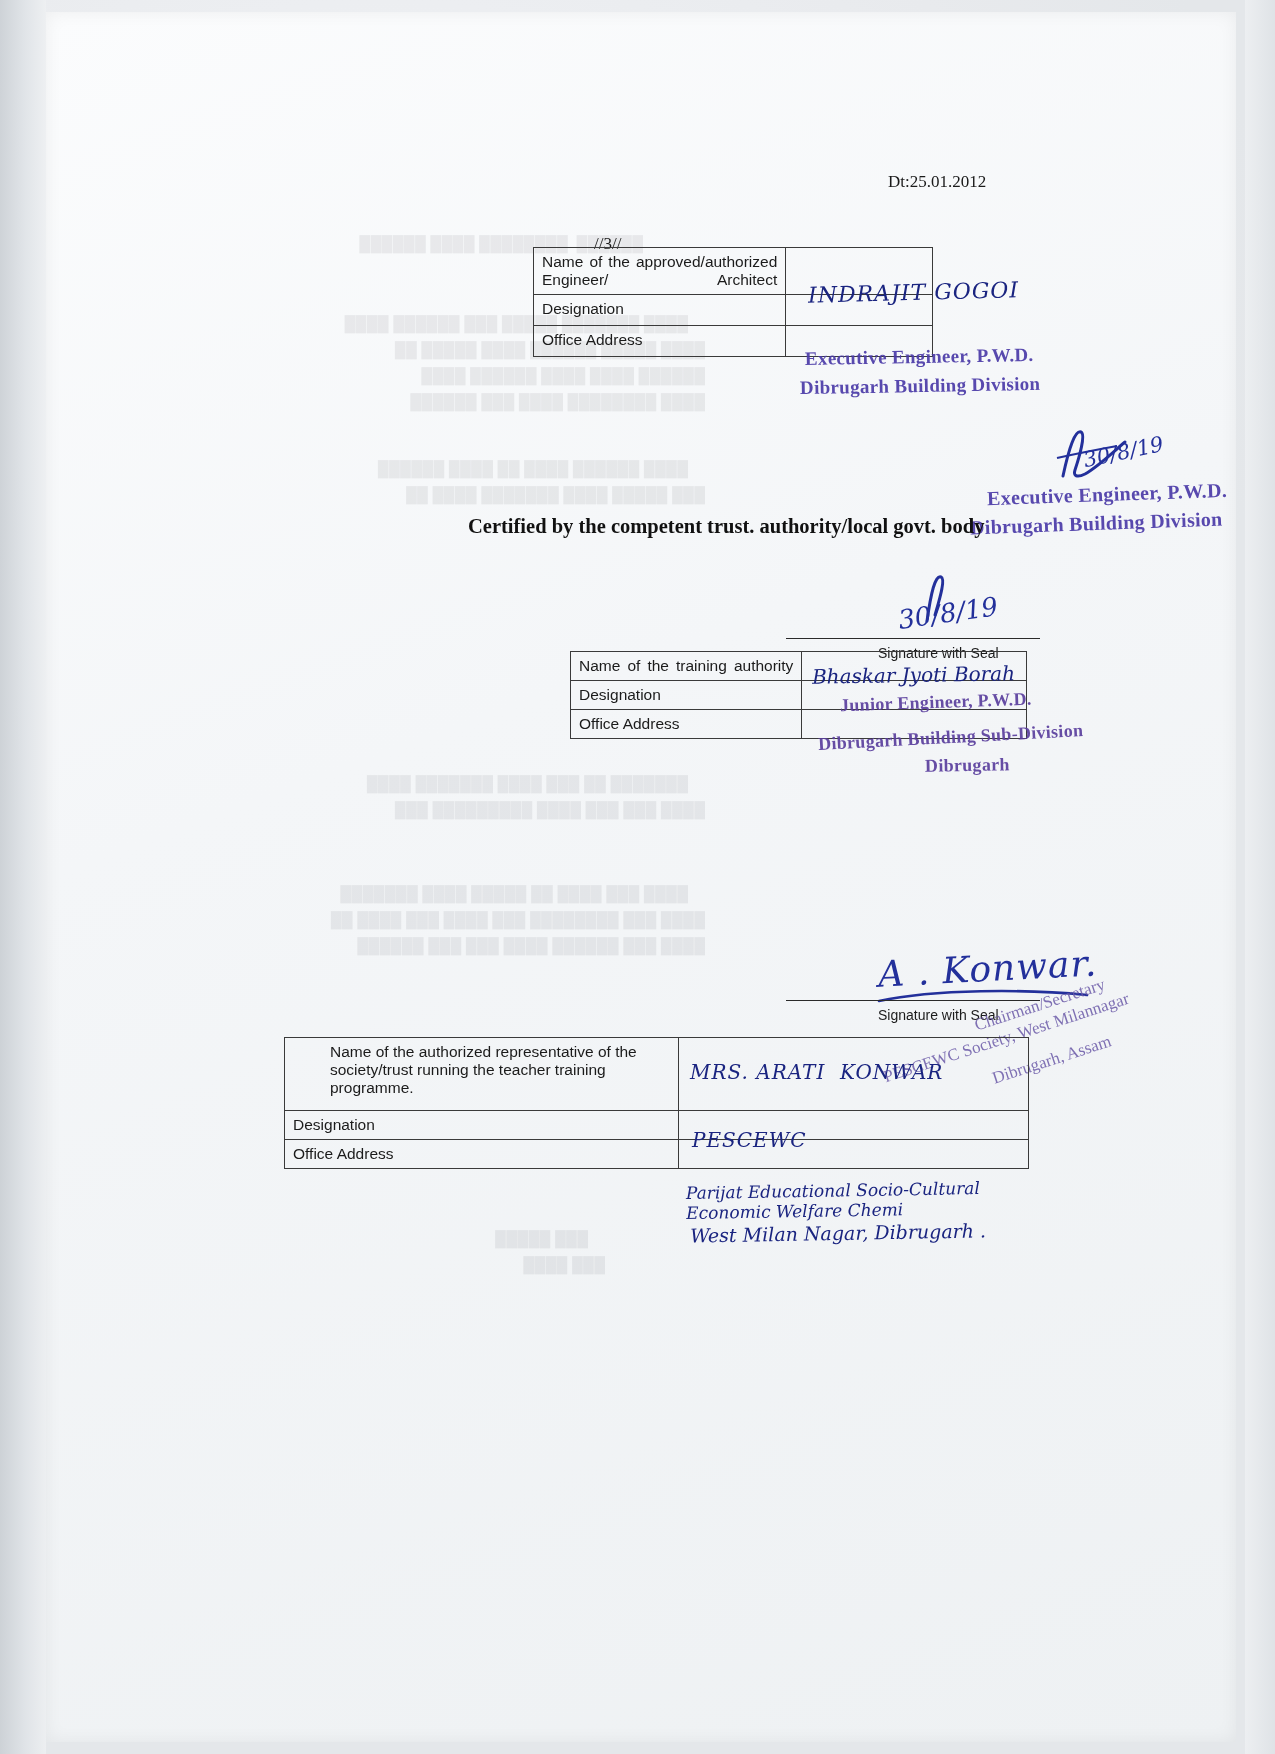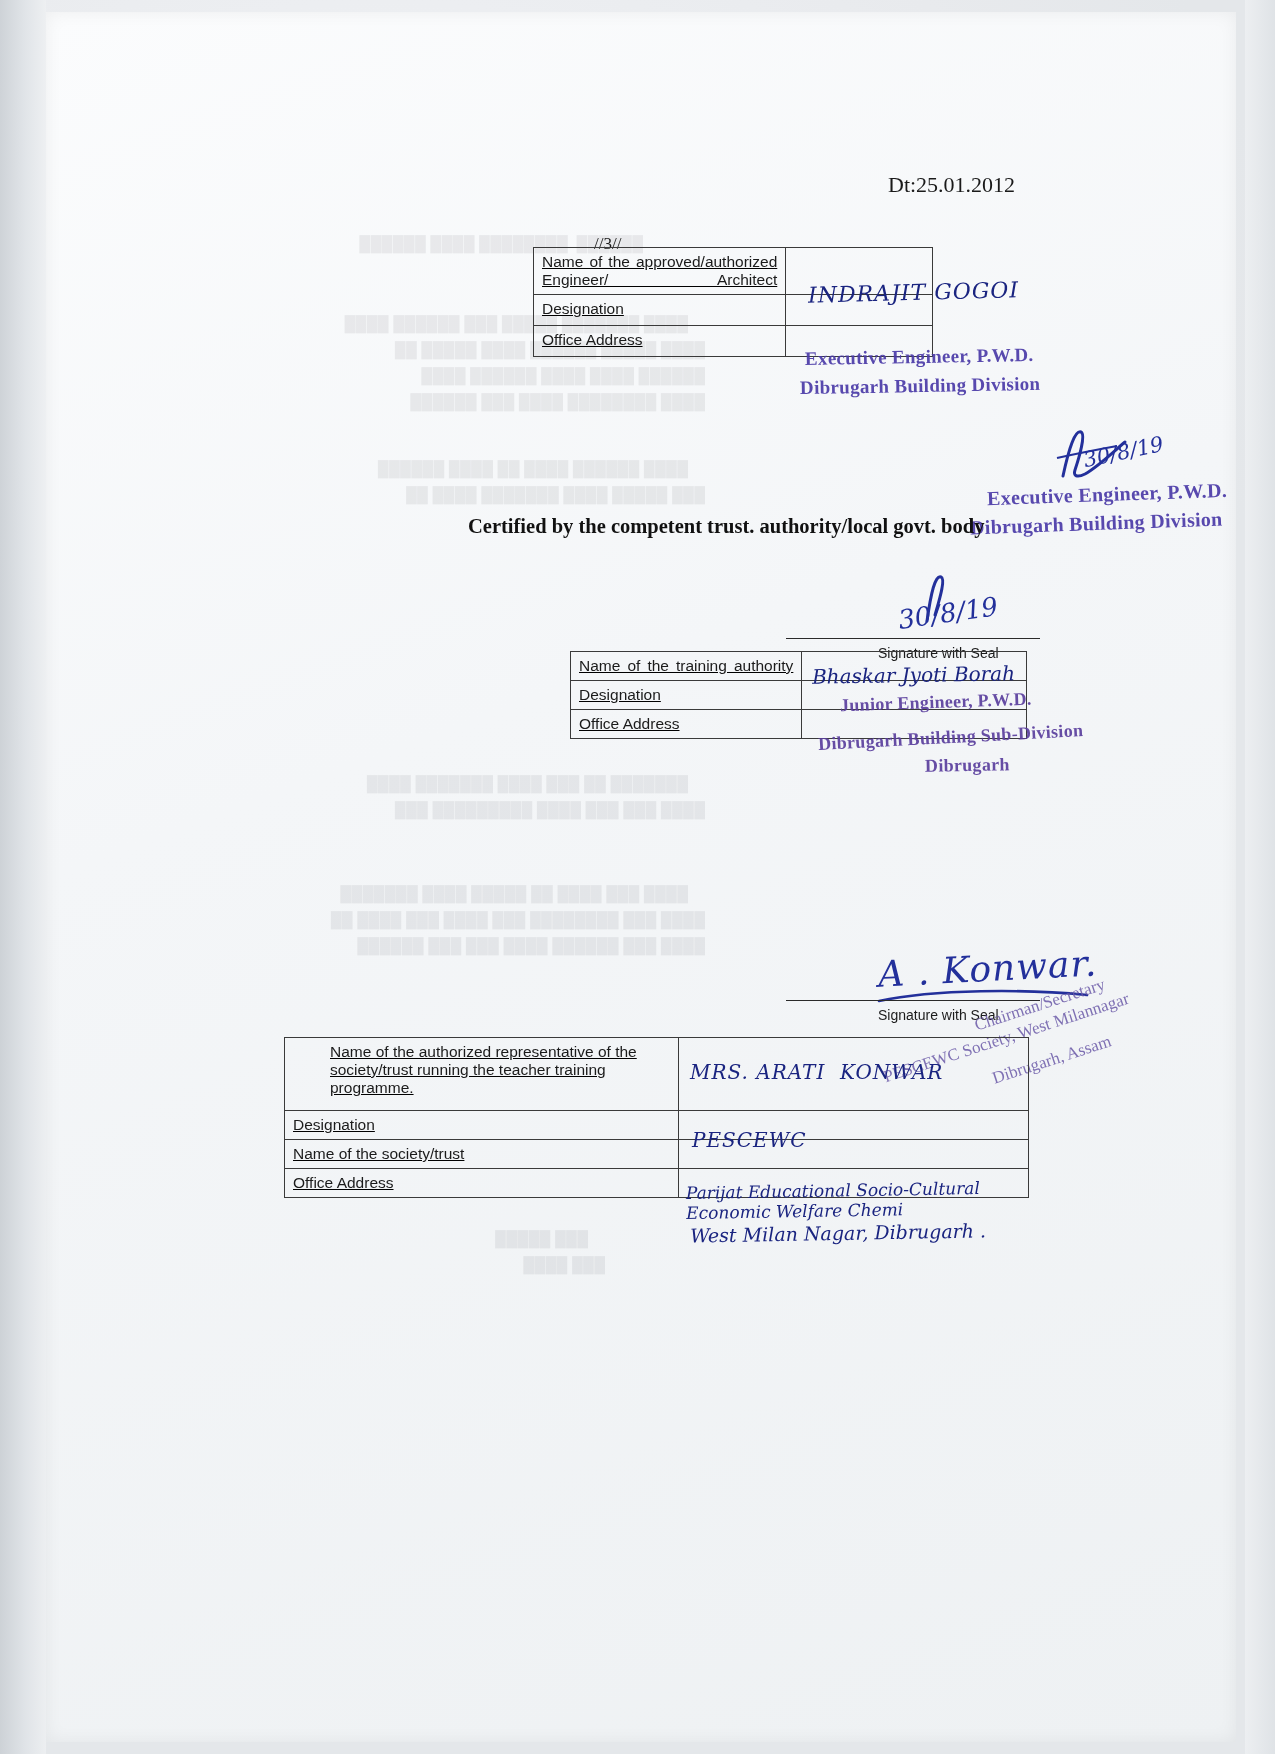--- a/index.html
+++ b/index.html
@@ -46,33 +46,32 @@
     white-space:pre;
     line-height:26px;
     pointer-events:none;
   }
 
   .print { color:#1a1a1a; }
 
   .date {
     position:absolute; left:888px; top:172px;
     font-family:"Liberation Serif", serif;
-    font-size:22px;
+    font-size:17px;
   }
   .pageno {
     position:absolute; left:594px; top:234px;
     font-family:"Liberation Serif", serif;
     font-size:17px;
   }
 
   table.box {
     position:absolute;
     border-collapse:collapse;
     background:transparent;
-    text-decoration:underline;
   }
   table.box td {
     border:1px solid #3a3a3a;
     font-size:15.5px;
     padding:5px 8px;
     vertical-align:top;
     color:#1b1b1b;
     font-family:"Liberation Sans", sans-serif;
   }
   td.label-just { text-align:justify; text-align-last:justify; }
@@ -263,24 +262,20 @@
     <tbody>
         <tr>
       <td class="l" style="height:62px;padding-left:45px;">Name of the authorized representative of the society/trust running the teacher training programme.</td>
       <td class="v blank"></td>
     </tr>
     <tr>
       <td class="l">Designation</td>
       <td class="v blank"></td>
     </tr>
     <tr>
-      <td class="l">Name of the society/trust</td>
-      <td class="v blank"></td>
-    </tr>
-    <tr>
       <td class="l">Office Address</td>
       <td class="v blank"></td>
     </tr>
   </tbody>
     </table>
 
   <div class="hand hand-dark" style="left:690px; top:1060px; font-size:20px; letter-spacing:1px;">MRS. ARATI  KONWAR</div>
   <div class="hand hand-dark" style="left:692px; top:1128px; font-size:20px; letter-spacing:1px;">PESCEWC</div>
   <div class="hand hand-dark" style="left:686px; top:1180px; font-size:17px; width:350px; white-space:normal; line-height:20px; transform:rotate(-1deg);">Parijat Educational Socio-Cultural Economic Welfare Chemi</div>
   <div class="hand hand-dark" style="left:690px; top:1222px; font-size:19px; transform:rotate(-1deg);">West Milan Nagar, Dibrugarh .</div>

